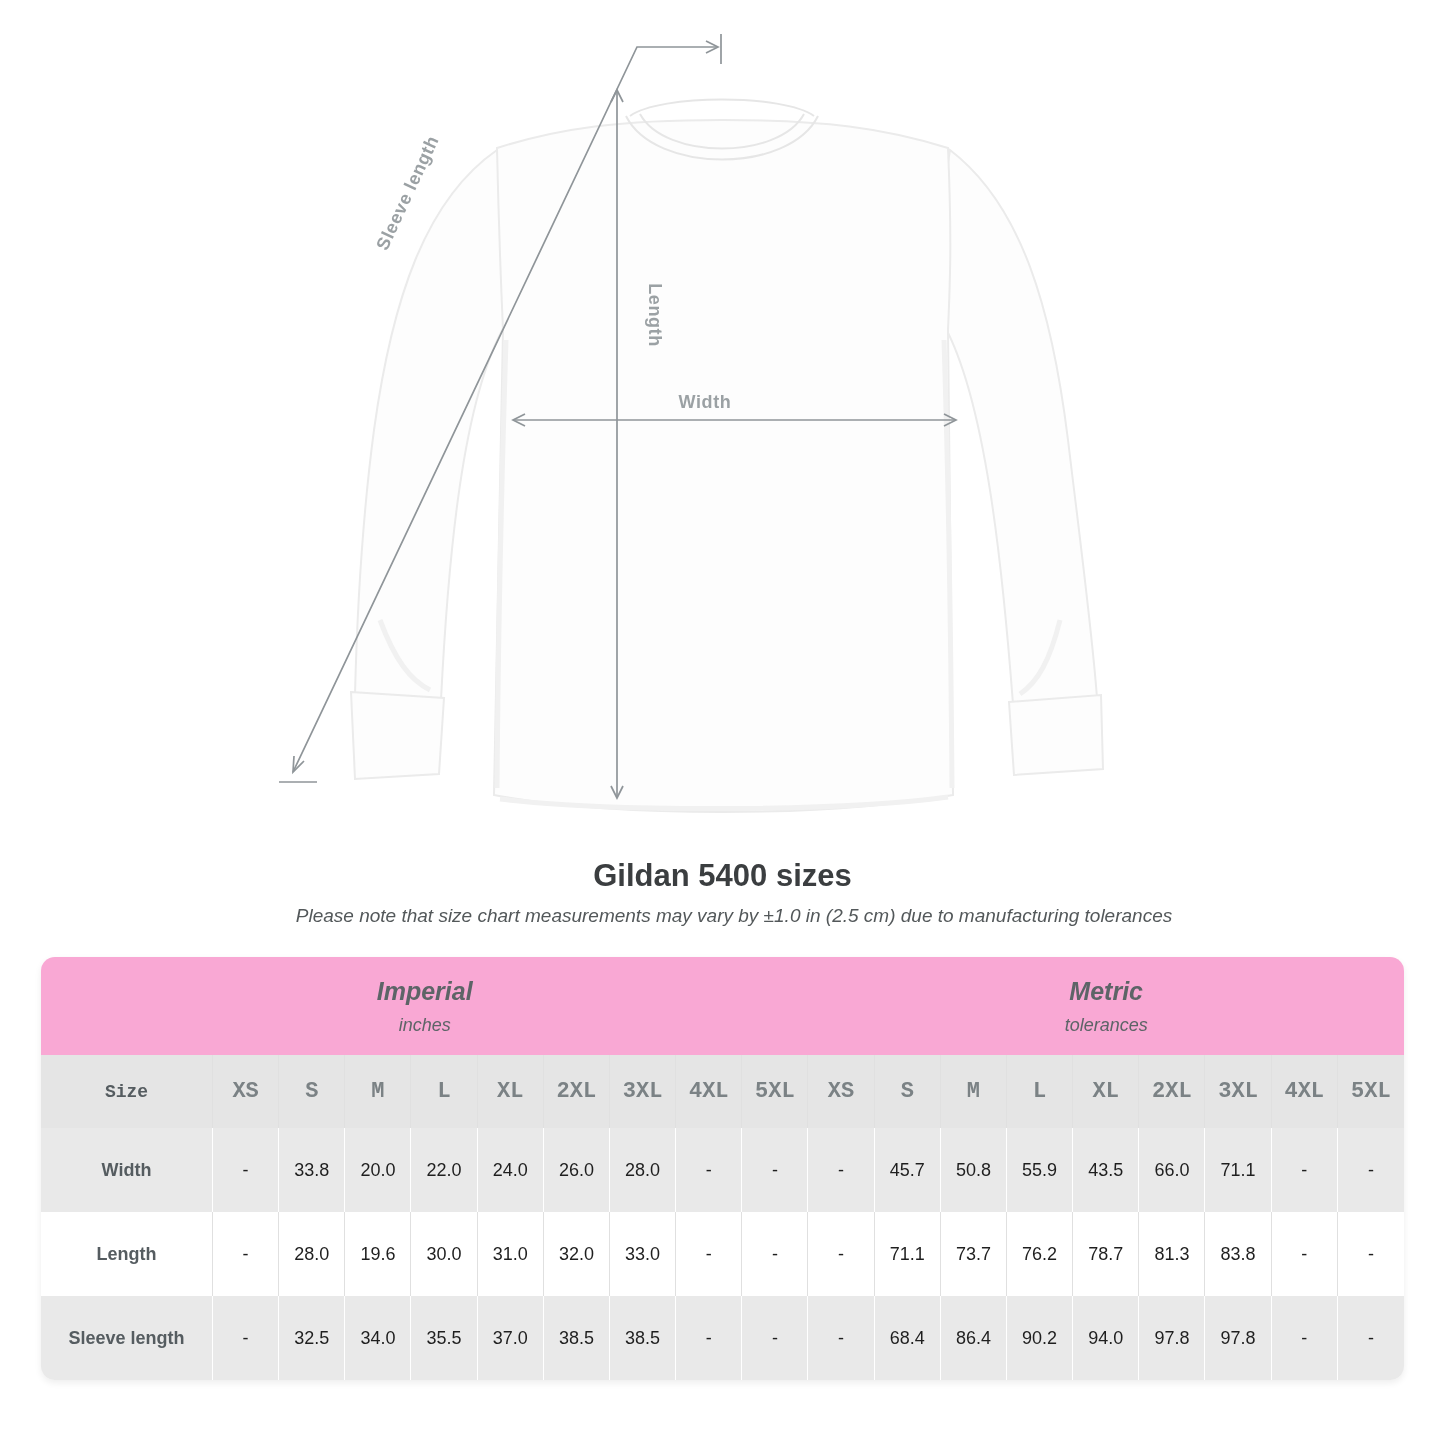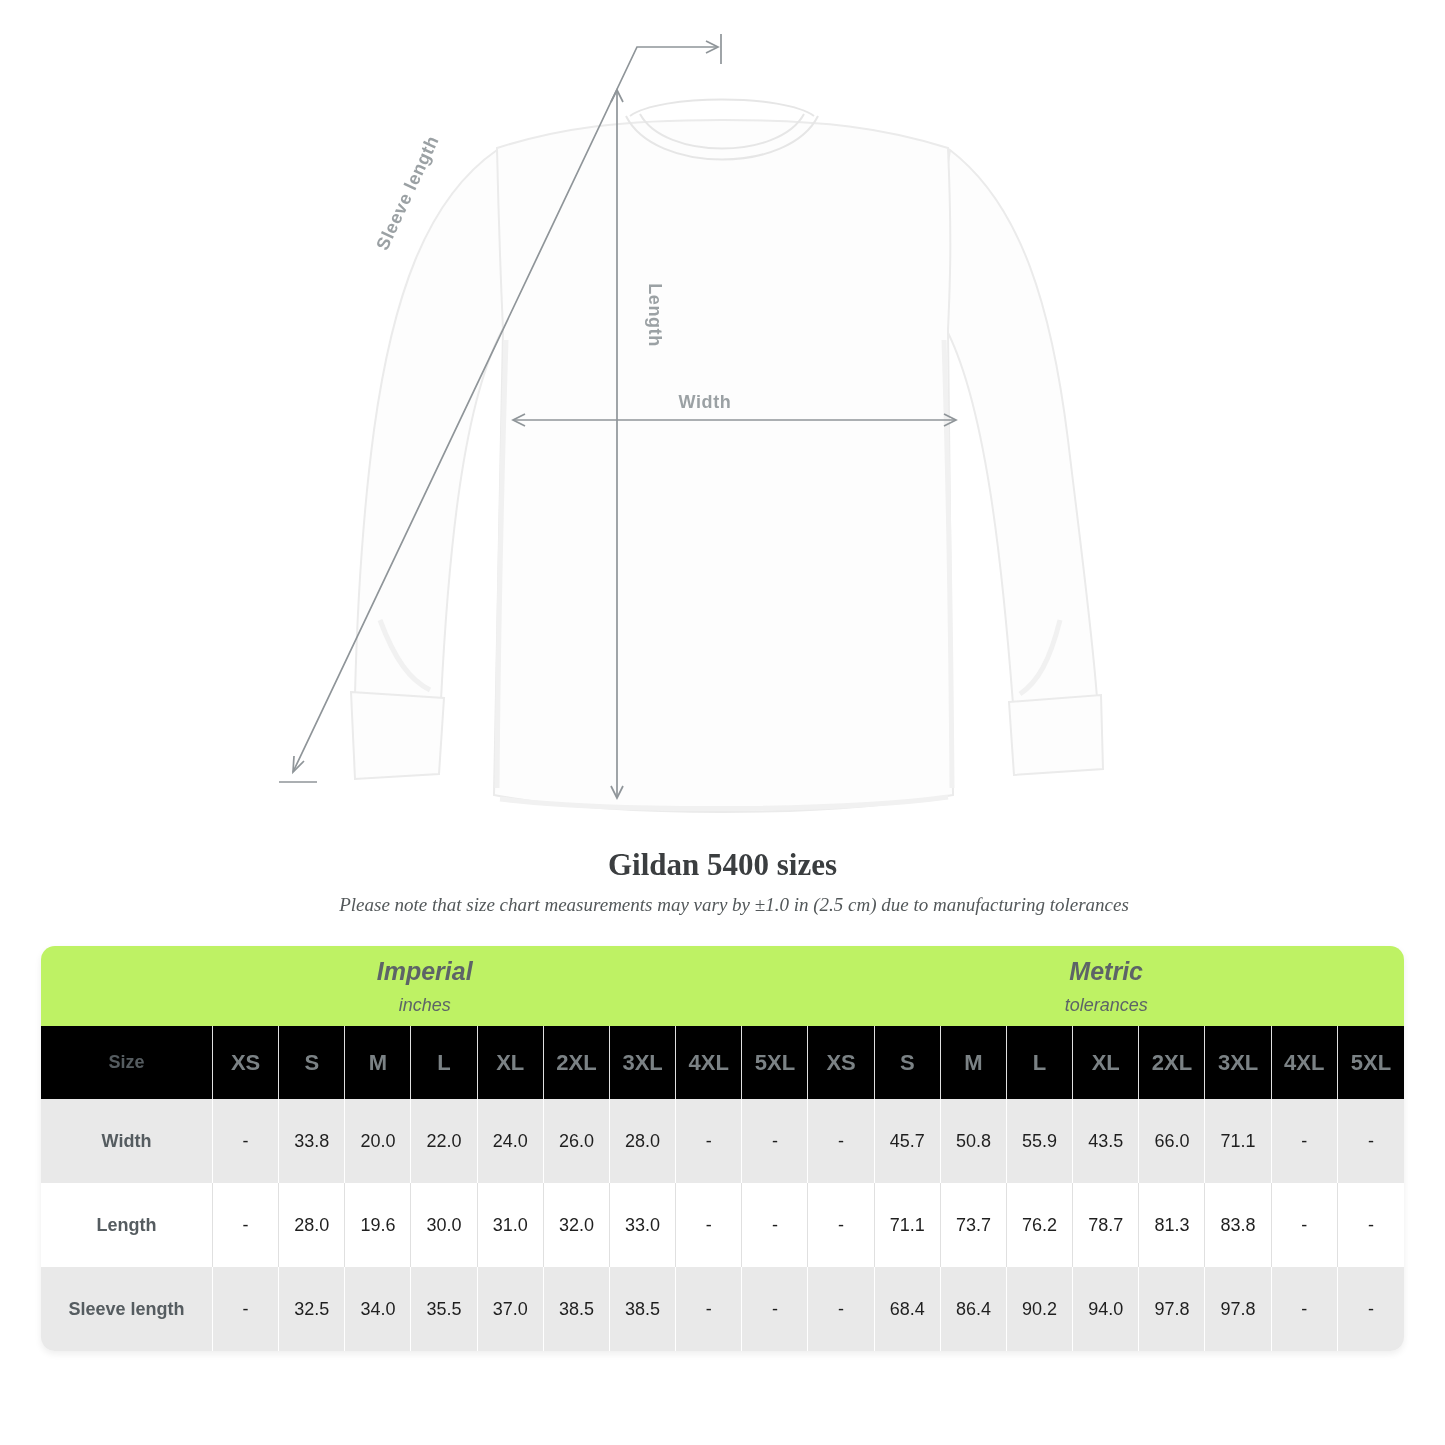--- a/index.html
+++ b/index.html
@@ -32,21 +32,21 @@
     font-weight: bold;
     letter-spacing: 0.6px;
     color: #9ba1a4;
     white-space: nowrap;
     transform: translate(-50%, -50%);
   }
   .measure-label.rot-sleeve { transform: translate(-50%, -50%) rotate(-65deg); }
   .measure-label.rot-length { transform: translate(-50%, -50%) rotate(90deg); }
 
   
-  .title-block { text-align: center; margin-top: 2px; font-family: Liberation Serif, serif; }
+  .title-block { text-align: center; margin-top: 13px; }
   .main-title {
     font-size: 31px;
     font-weight: bold;
     color: #3b3e40;
     margin: 0;
   }
   .sub-title {
     font-size: 19px;
     font-style: italic;
     color: #53585a;
@@ -58,22 +58,22 @@
   .tbl {
     width: 1363px;
     margin: 30px auto 0 auto;
     border-radius: 14px;
     box-shadow: 0 3px 7px rgba(0,0,0,0.07);
     background: #ffffff;
   }
   .band {
     display: grid;
     grid-template-columns: 56.3% 43.7%;
-    height: 80px;
-    background: #bef264;
+    height: 98px;
+    background: #f9a8d4;
     border-radius: 14px 14px 0 0;
   }
   .bgrp {
     display: flex;
     flex-direction: column;
     align-items: center;
     justify-content: center;
     gap: 9px;
   }
   .bt {
@@ -91,21 +91,21 @@
     display: grid;
     grid-template-columns: 172px repeat(18, 1fr);
   }
   .grid .cell {
     display: flex;
     align-items: center;
     justify-content: center;
     border-right: 1px solid var(--sep);
   }
   .grid .cell:last-child { border-right: none; }
-  .hdr { height: 73px; background: #000000; --sep: #e0e0e0; }
+  .hdr { height: 73px; background: #e5e5e5; font-family: Liberation Mono, monospace; --sep: #e0e0e0; }
   .row { height: 84px; }
   .row.w { background: #ffffff; --sep: #e0e0e0; }
   .row.g { background: #e9e9e9; --sep: #ffffff; }
   .row.last { border-radius: 0 0 14px 14px; }
   .row.last .cell:first-child { border-radius: 0 0 0 14px; }
   .row.last .cell:last-child { border-radius: 0 0 14px 0; }
   .ch {
     font-size: 22px;
     font-weight: bold;
     color: #7b8285;

